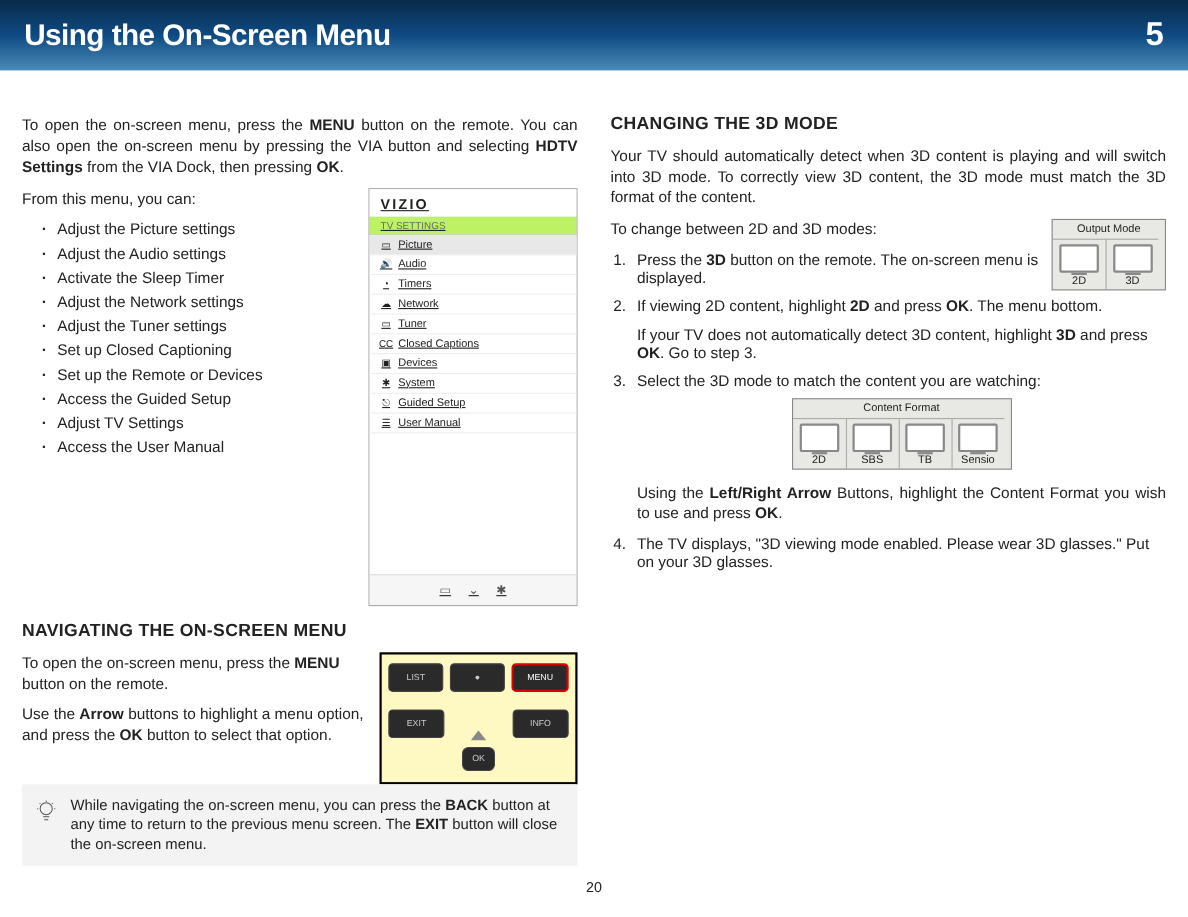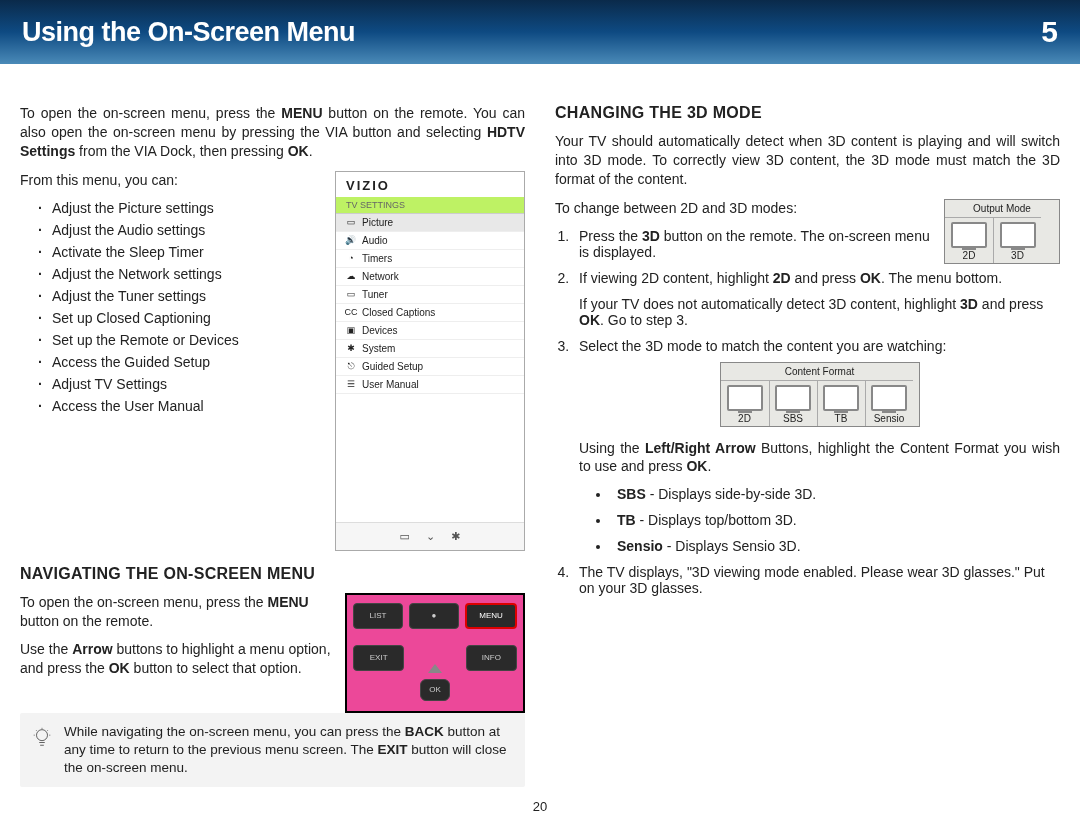--- a/index.html
+++ b/index.html
@@ -55,20 +55,21 @@
   .vizio-menu {
     float: right;
     width: 190px;
     height: 380px;
     border: 1px solid #aaa;
     margin-left: 12px;
     background: #f0f0f0;
     display: flex;
     flex-direction: column;
     font-size: 10px;
+    text-decoration: underline;
   }
   .vizio-logo {
     padding: 6px 10px 4px 10px;
     font-weight: 700;
     font-size: 13px;
     letter-spacing: 2px;
     background:#fff;
   }
   .vizio-subheader {
     font-size: 9px;
@@ -98,21 +99,21 @@
     display:flex; align-items:center; justify-content:center;
     gap:16px;
     font-size:11px; color:#555;
   }
 
   
   .remote-mock {
     float: right;
     width: 180px;
     height: 120px;
-    background: #ec4899;
+    background: #fef9c3;
     margin-left: 12px;
     position: relative;
     border:2px solid #000;
   }
   .remote-row { display:flex; justify-content:space-around; padding:8px 6px; gap:6px; }
   .rbtn {
     flex:1; height:26px;
     background:#2a2a2a; border:1px solid #444; border-radius:4px;
     color:#ccc; font-size:8px;
     display:flex; align-items:center; justify-content:center;
@@ -304,21 +305,21 @@
       </span>
       <span>While navigating the on-screen menu, you can press the </span><b>BACK</b><span> button at any time to return to the previous menu screen. The </span><b>EXIT</b><span> button will close the on-screen menu.</span>
     </div>
 
   </div>
 
   <div class="col">
     <h2 class="section" style="margin-top:0">CHANGING THE 3D MODE</h2>
     <p class="justify">Your TV should automatically detect when 3D content is playing and will switch into 3D mode. To correctly view 3D content, the 3D mode must match the 3D format of the content.</p>
 
-    <div class="mode-box" style="width:116px">
+    <div class="mode-box" style="width:104px">
       <div class="mode-title">Output Mode</div>
       <div class="mode-row">
         <div class="mode-cell"><div class="tvicon"></div><span>2D</span></div>
         <div class="mode-cell"><div class="tvicon"></div><span>3D</span></div>
       </div>
     </div>
 
     <p>To change between 2D and 3D modes:</p>
 
     <ol class="steps">
@@ -340,24 +341,19 @@
           <div class="mode-row">
             <div class="mode-cell"><div class="tvicon"></div><span>2D</span></div>
             <div class="mode-cell"><div class="tvicon"></div><span>SBS</span></div>
             <div class="mode-cell"><div class="tvicon"></div><span>TB</span></div>
             <div class="mode-cell"><div class="tvicon"></div><span>Sensio</span></div>
           </div>
         </div>
         <p class="justify">
           <span>Using the </span><b>Left/Right Arrow</b><span> Buttons, highlight the Content Format you wish to use and press </span><b>OK</b><span>.</span>
         </p>
-        <ul class="dot">
-          <li><b>SBS</b><span> - Displays side-by-side 3D.</span></li>
-          <li><b>TB</b><span> - Displays top/bottom 3D.</span></li>
-          <li><b>Sensio</b><span> - Displays Sensio 3D.</span></li>
-        </ul>
       </li>
       <li>The TV displays, "3D viewing mode enabled. Please wear 3D glasses." Put on your 3D glasses.</li>
     </ol>
   </div>
 </div>
 
 <div class="page-number">20</div>
 
 </body></html>

